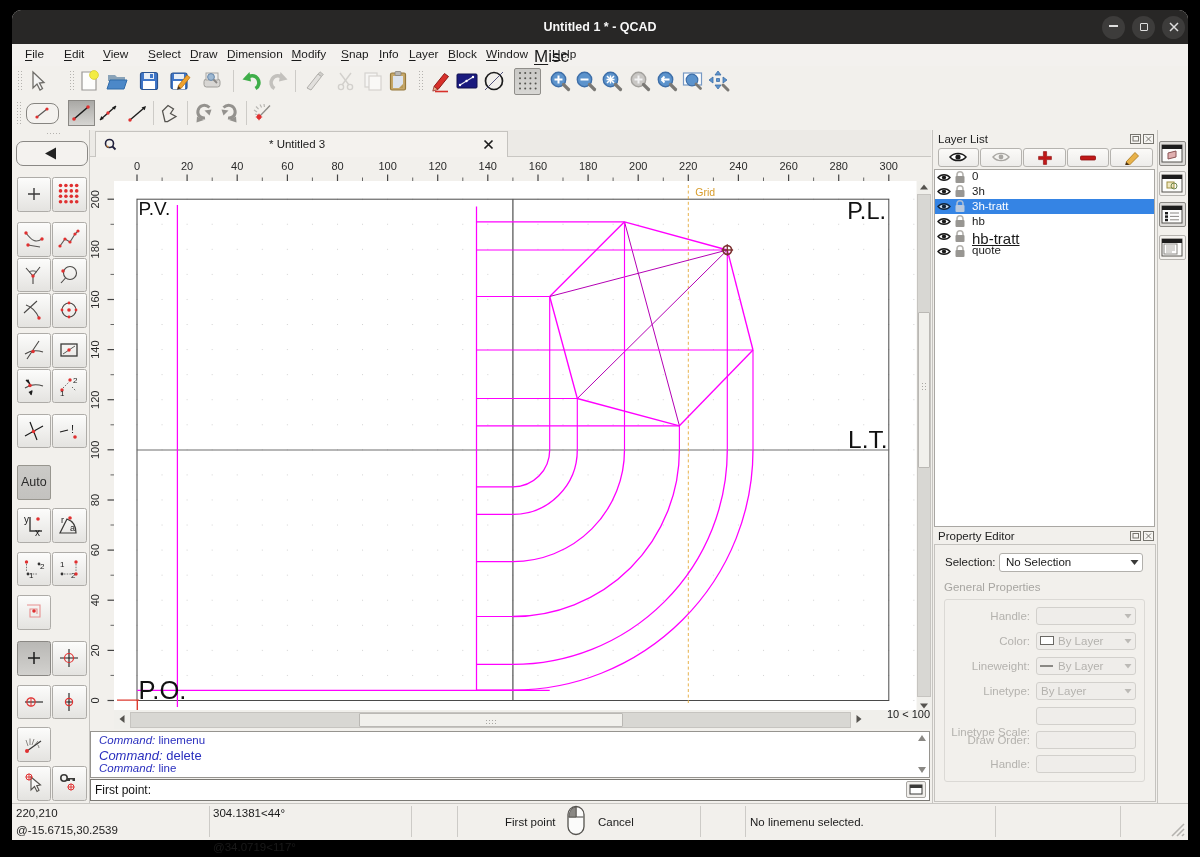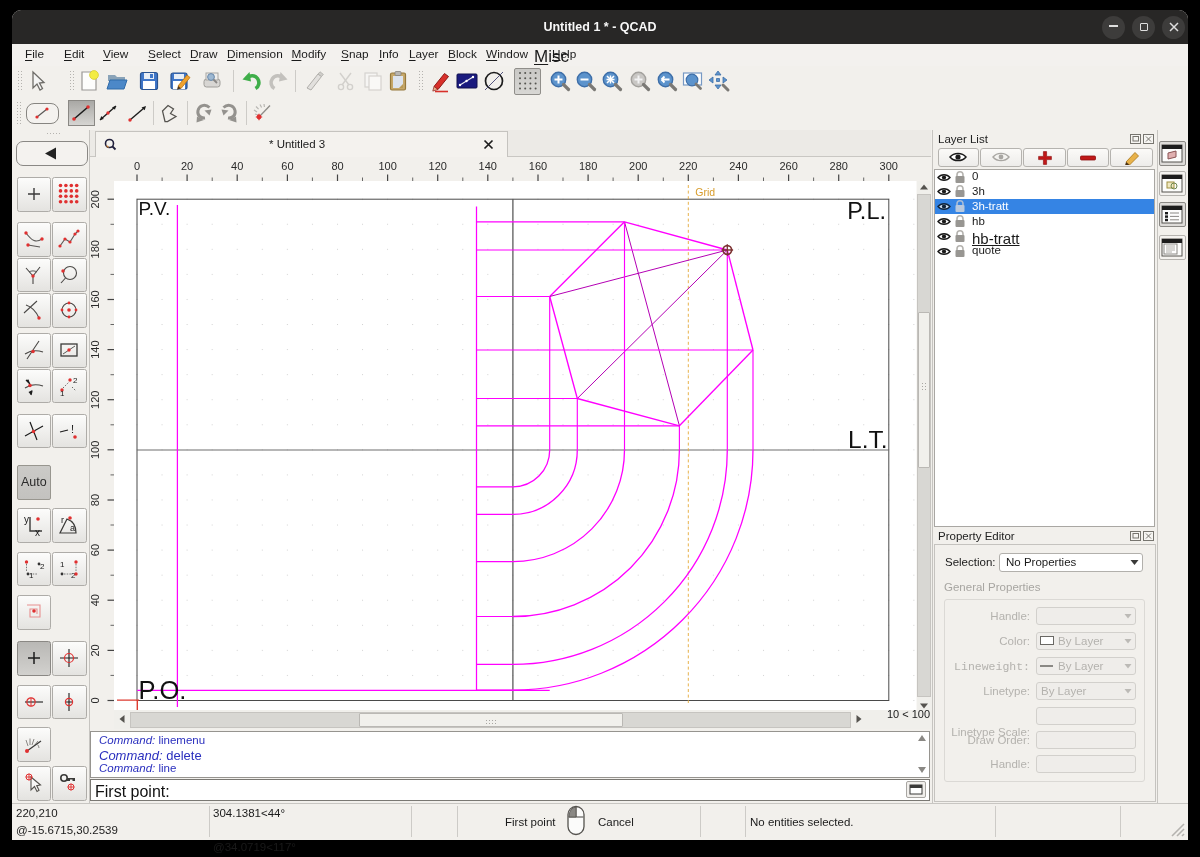--- a/index.html
+++ b/index.html
@@ -601,21 +601,21 @@
 <div class="abs" style="left:99px;top:733.5px;font-size:11.5px;color:#2a2fbe;"><i>Command:</i> linemenu</div>
 <div class="abs" style="left:99px;top:747.5px;font-size:13px;color:#2a2fbe;"><i>Command:</i> delete</div>
 <div class="abs" style="left:99px;top:761.5px;font-size:11.5px;color:#2a2fbe;"><i>Command:</i> line</div>
 <svg class="abs" style="left:916px;top:733px;" width="12" height="10">
     <path d="M6,2 L10,8 L2,8 Z" fill="#8a8884"></path>
   </svg>
 <svg class="abs" style="left:916px;top:765px;" width="12" height="10">
     <path d="M6,8 L10,2 L2,2 Z" fill="#8a8884"></path>
   </svg>
 <div class="abs" style="left:89.5px;top:778.5px;width:840px;height:22px;background:#fff;border:1.5px solid #7a7873;"></div>
-<div class="abs" style="left:95px;top:783px;font-size:16px;color:#111;">First point:</div>
+<div class="abs" style="left:95px;top:783px;font-size:12px;color:#111;">First point:</div>
 <div class="abs" style="left:906px;top:781px;width:20px;height:17px;background:#f1efec;border:1px solid #a8a6a2;border-radius:2px;"></div>
 <svg class="abs" style="left:909px;top:784px;" width="14" height="11">
     <rect x="1" y="1" width="12" height="9" fill="#fff" stroke="#3a3a38"></rect>
     <rect x="1" y="1" width="12" height="3" fill="#3a3a38"></rect>
   </svg>
 <div class="abs" style="left:12px;top:803px;width:1176px;height:37px;background:#f2f0ec;border-top:1px solid #c8c6c2;"></div>
 <div class="vsep" style="left:209px;top:806px;height:31px;"></div>
 <div class="vsep" style="left:411px;top:806px;height:31px;"></div>
 <div class="vsep" style="left:457px;top:806px;height:31px;"></div>
 <div class="vsep" style="left:700px;top:806px;height:31px;"></div>
@@ -627,21 +627,21 @@
 <div class="abs" style="left:213px;top:807px;font-size:11.5px;color:#1a1a1a;">304.1381&lt;44°</div>
 <div class="abs" style="left:213px;top:823.5px;font-size:11.5px;color:#1a1a1a;margin-top:17px;">@34.0719&lt;117°</div>
 <div class="abs" style="left:505px;top:816px;font-size:11.5px;color:#1a1a1a;">First point</div>
 <svg class="abs" style="left:565px;top:805px;" width="22" height="31" viewBox="0 0 22 31">
     <rect x="3" y="1.5" width="16" height="28" rx="8" fill="#fbfbfa" stroke="#55534f" stroke-width="1.3"></rect>
     <path d="M3.6,12 h14.8" stroke="#55534f" stroke-width="1.1"></path>
     <path d="M11,2 v10" stroke="#55534f" stroke-width="1.1"></path>
     <path d="M4,11 a7.4,9 0 0 1 7,-9 v10 h-7z" fill="#8a8884" stroke="#55534f" stroke-width="0.8"></path>
   </svg>
 <div class="abs" style="left:598px;top:816px;font-size:11.5px;color:#1a1a1a;">Cancel</div>
-<div class="abs" style="left:750px;top:816px;font-size:11.5px;color:#1a1a1a;">No entities selected.</div>
+<div class="abs" style="left:750px;top:816px;font-size:11.5px;color:#1a1a1a;">No linemenu selected.</div>
 <div class="abs" style="left:931.5px;top:130px;width:225px;height:673px;background:#f2f0ec;border-left:1px solid #c6c4c0;"></div>
 <div class="abs" style="left:938px;top:133px;font-size:11.5px;color:#222;">Layer List</div>
 <svg class="abs" style="left:1129.5px;top:134px;" width="11" height="10">
     <rect x="0.5" y="0.5" width="10" height="9" fill="#f6f5f2" stroke="#77756f"></rect>
     <rect x="3" y="2.5" width="5.5" height="4.5" fill="none" stroke="#77756f"></rect>
   </svg>
 <svg class="abs" style="left:1142.5px;top:134px;" width="11" height="10">
     <rect x="0.5" y="0.5" width="10" height="9" fill="#f6f5f2" stroke="#77756f"></rect>
     <path d="M3,2.5 l5,5 M8,2.5 l-5,5" stroke="#77756f"></path>
   </svg>
@@ -729,39 +729,39 @@
     <rect x="0.5" y="0.5" width="10" height="9" fill="#f6f5f2" stroke="#77756f"></rect>
     <rect x="3" y="2.5" width="5.5" height="4.5" fill="none" stroke="#77756f"></rect>
   </svg>
 <svg class="abs" style="left:1142.5px;top:531px;" width="11" height="10">
     <rect x="0.5" y="0.5" width="10" height="9" fill="#f6f5f2" stroke="#77756f"></rect>
     <path d="M3,2.5 l5,5 M8,2.5 l-5,5" stroke="#77756f"></path>
   </svg>
 <div class="abs" style="left:933.5px;top:543.5px;width:222.5px;height:258px;border:1px solid #c5c3bf;"></div>
 <div class="abs" style="left:945px;top:556px;font-size:11.5px;color:#1a1a1a;">Selection:</div>
 <div class="abs" style="left:999px;top:553px;width:144px;height:18.5px;background:#fff;border:1px solid #b2b0ac;border-radius:3px;"></div>
-<div class="abs" style="left:1006px;top:556px;font-size:11.5px;color:#1a1a1a;">No Properties</div>
+<div class="abs" style="left:1006px;top:556px;font-size:11.5px;color:#1a1a1a;">No Selection</div>
 <svg class="abs" style="left:1130px;top:559px;" width="9" height="7">
     <path d="M0.5,1 L8.5,1 L4.5,6 Z" fill="#3a3a38"></path>
   </svg>
 <div class="abs" style="left:944px;top:581px;font-size:11.5px;color:#a7a5a1;">General Properties</div>
 <div class="abs" style="left:944px;top:598.5px;width:201px;height:183px;border:1px solid #dbd9d5;border-radius:3px;"></div>
 <div class="abs" style="left:944px;top:609.5px;width:86px;font-size:11.5px;color:#b4b2ae;text-align:right;">Handle:</div>
 <div class="abs" style="left:1035.5px;top:606.5px;width:100px;height:18px;background:#efedea;border:1px solid #d2d0cc;border-radius:3px;"></div>
 <svg class="abs" style="left:1124px;top:613.0px;" width="8" height="6">
     <path d="M0.5,1 L7.5,1 L4,5.5 Z" fill="#bcbab6"></path>
   </svg>
 <div class="abs" style="left:944px;top:634.5px;width:86px;font-size:11.5px;color:#b4b2ae;text-align:right;">Color:</div>
 <div class="abs" style="left:1035.5px;top:631.5px;width:100px;height:18px;background:#efedea;border:1px solid #d2d0cc;border-radius:3px;"></div>
 <svg class="abs" style="left:1124px;top:638.0px;" width="8" height="6">
     <path d="M0.5,1 L7.5,1 L4,5.5 Z" fill="#bcbab6"></path>
   </svg>
 <div class="abs" style="left:1040px;top:636.0px;width:14px;height:9px;background:#fff;border:1.2px solid #6a6864;"></div>
 <div class="abs" style="left:1058px;top:634.5px;font-size:11.5px;color:#b4b2ae;">By Layer</div>
-<div class="abs" style="left:944px;top:659.5px;width:86px;font-size:11.5px;color:#b4b2ae;text-align:right;font-family:Liberation Mono, monospace;">Lineweight:</div>
+<div class="abs" style="left:944px;top:659.5px;width:86px;font-size:11.5px;color:#b4b2ae;text-align:right;">Lineweight:</div>
 <div class="abs" style="left:1035.5px;top:656.5px;width:100px;height:18px;background:#efedea;border:1px solid #d2d0cc;border-radius:3px;"></div>
 <svg class="abs" style="left:1124px;top:663.0px;" width="8" height="6">
     <path d="M0.5,1 L7.5,1 L4,5.5 Z" fill="#bcbab6"></path>
   </svg>
 <div class="abs" style="left:1040px;top:665.0px;width:13px;height:1.6px;background:#8a8884;"></div>
 <div class="abs" style="left:1058px;top:659.5px;font-size:11.5px;color:#b4b2ae;">By Layer</div>
 <div class="abs" style="left:944px;top:684.5px;width:86px;font-size:11.5px;color:#b4b2ae;text-align:right;">Linetype:</div>
 <div class="abs" style="left:1035.5px;top:681.5px;width:100px;height:18px;background:#efedea;border:1px solid #d2d0cc;border-radius:3px;"></div>
 <svg class="abs" style="left:1124px;top:688.0px;" width="8" height="6">
     <path d="M0.5,1 L7.5,1 L4,5.5 Z" fill="#bcbab6"></path>

